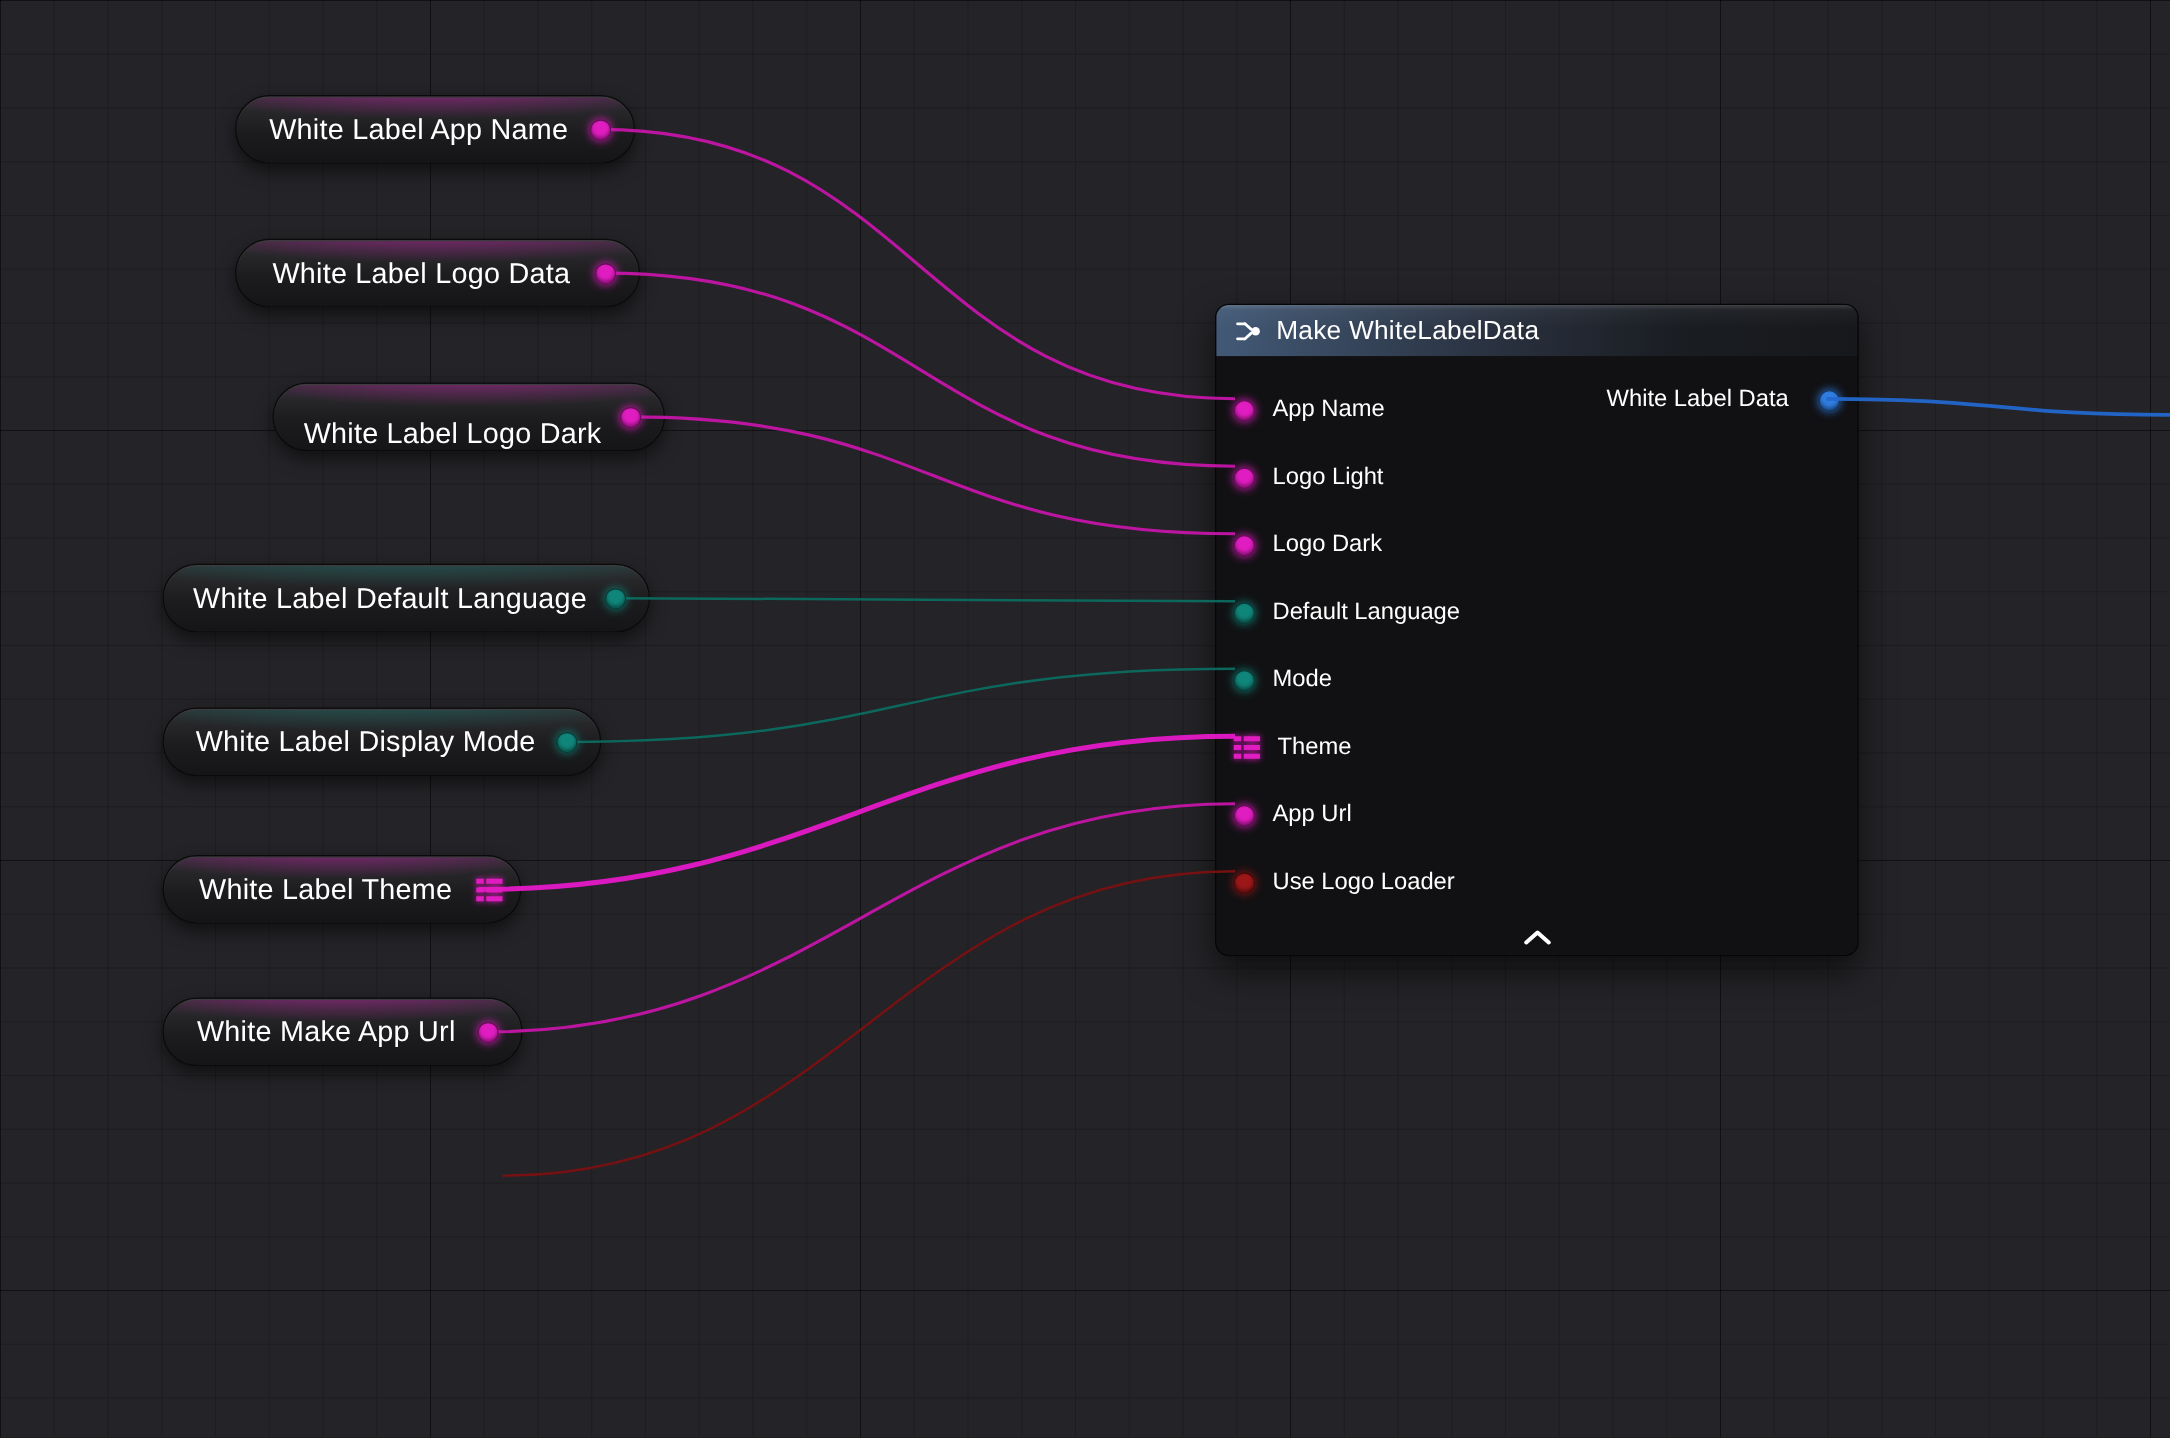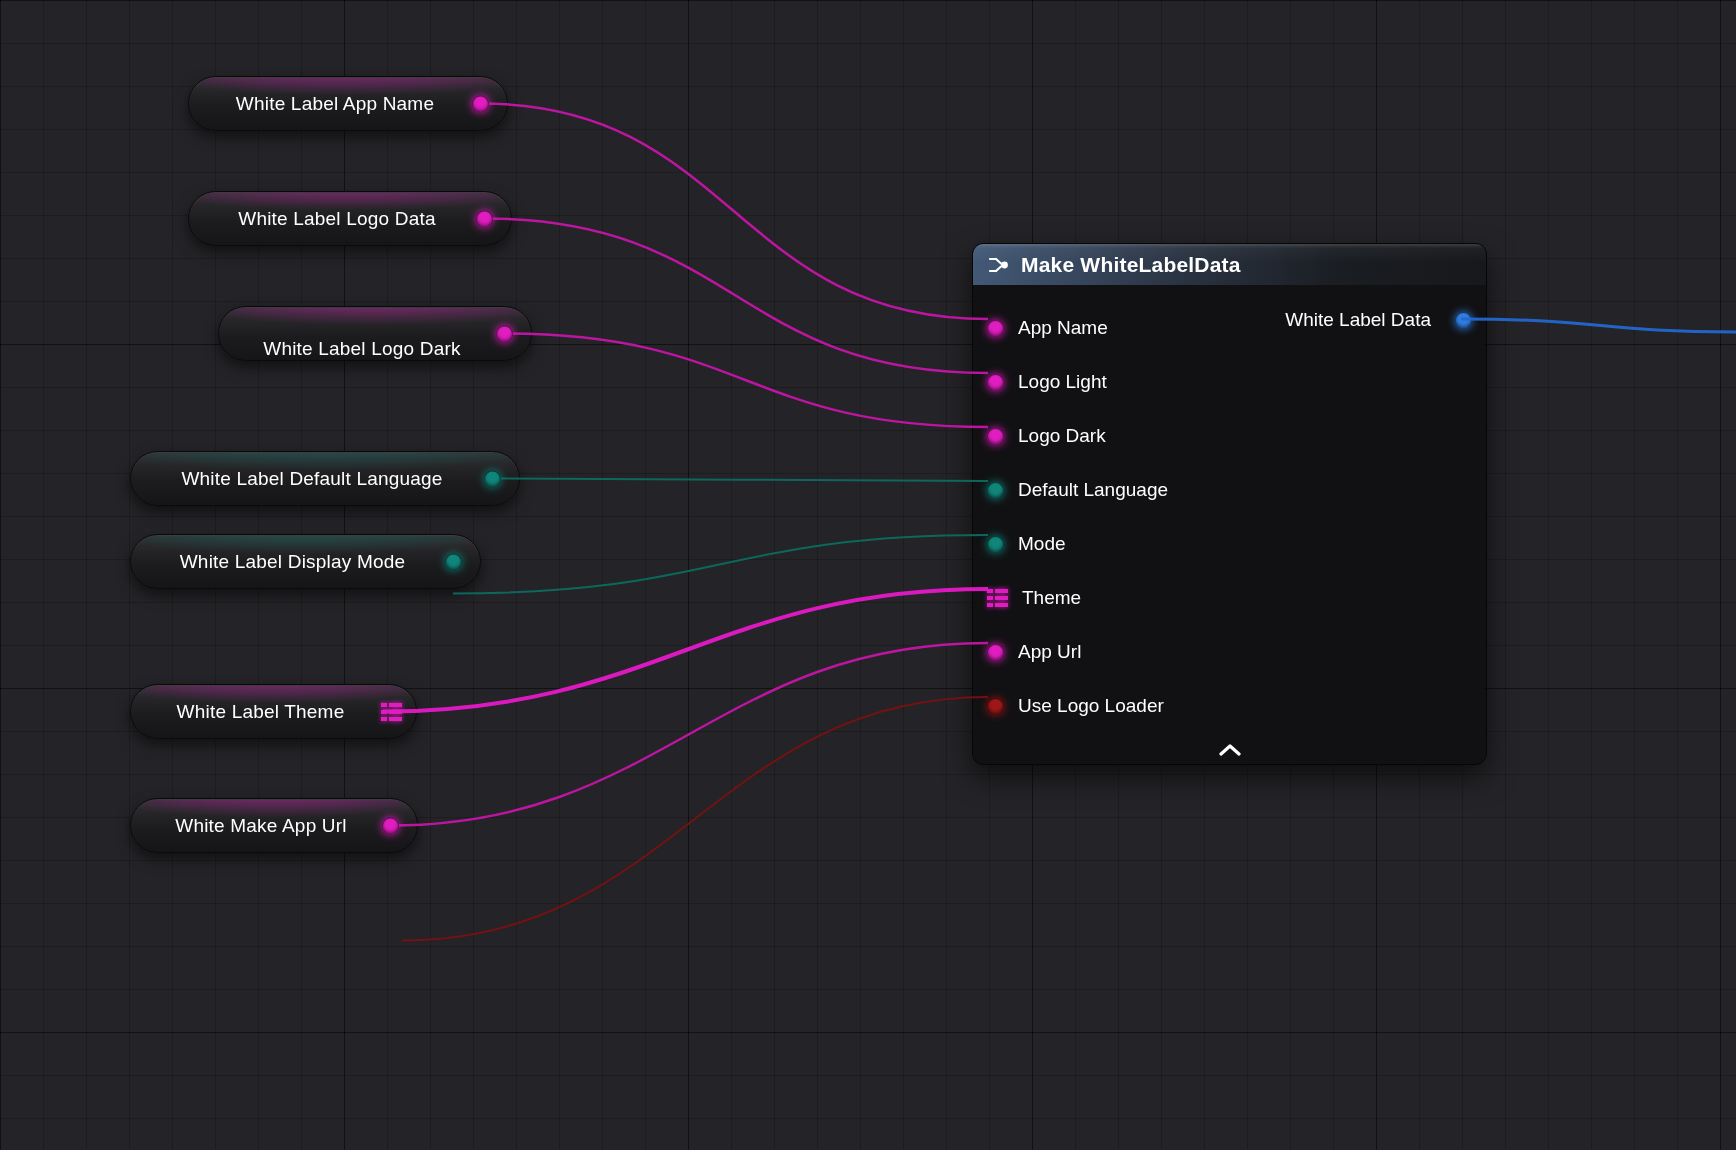--- a/index.html
+++ b/index.html
@@ -18,21 +18,21 @@
   #wires{position:absolute;inset:0;pointer-events:none;}
   #wires path{pointer-events:visibleStroke;}
 
   
   .getter{
     position:absolute;height:55px;border-radius:28px;
     background:linear-gradient(180deg,#2f2f32 0%, #1c1c1e 55%, #151517 100%);
     border:1px solid #0a0a0b;
     box-shadow:0 6px 14px rgba(0,0,0,.55), inset 0 1px 0 rgba(255,255,255,.07);
     display:flex;align-items:center;justify-content:center;
-    color:#fff;font-size:19px;letter-spacing:.2px;
+    color:#fff;font-size:23px;letter-spacing:.2px;
     padding:0 48px 0 22px;box-sizing:border-box;white-space:nowrap;
     cursor:default;
   }
   .getter::before{
     content:"";position:absolute;inset:1px;border-radius:27px;
     background:radial-gradient(120% 95% at 50% -25%, var(--glow) 0%, rgba(0,0,0,0) 62%);
     pointer-events:none;
   }
   .glabel{position:relative;z-index:2;}
 
@@ -59,21 +59,21 @@
     border:1px solid #060607;
     box-shadow:0 12px 28px rgba(0,0,0,.6);
     color:#fff;box-sizing:border-box;
   }
   .make-header{
     height:41px;border-radius:10px 10px 0 0;
     background:
       linear-gradient(180deg, rgba(255,255,255,.16) 0px, rgba(255,255,255,.04) 4px, rgba(255,255,255,0) 45%),
       linear-gradient(90deg,#425976 0%, #2b3443 40%, #1a1d22 72%, #17181b 100%);
     display:flex;align-items:center;gap:10px;padding:0 14px;
-    font-size:21px;font-weight:bold;letter-spacing:.2px;
+    font-size:21px;font-weight:normal;letter-spacing:.2px;
   }
   .make-icon{display:flex;align-items:center;}
   .pins{padding-top:16px;text-align:center;}
   .pin-row{height:54px;display:flex;align-items:center;gap:14px;padding-left:14px;font-size:19px;}
   .out-row{
     position:absolute;top:49px;right:14px;height:54px;
     display:flex;align-items:center;gap:24px;font-size:19px;
   }
   .collapse{
     position:absolute;bottom:4px;left:50%;transform:translateX(-50%);
@@ -94,21 +94,21 @@
         <span class="pin" style="--c: #e01dc0;"></span>
       </div>
       <div class="getter" style="left: 218px; top: 306px; width: 314px; align-items: flex-end; --glow: rgba(224,29,192,.58);">
         <span class="glabel">White Label Logo Dark</span>
         <span class="pin" style="--c: #e01dc0;"></span>
       </div>
       <div class="getter" style="left: 130px; top: 451px; width: 390px; --glow: rgba(16,133,122,.52);">
         <span class="glabel">White Label Default Language</span>
         <span class="pin" style="--c: #10857a;"></span>
       </div>
-      <div class="getter" style="left: 130px; top: 534px; width: 351px; --glow: rgba(16,133,122,.52);">
+      <div class="getter" style="left: 130px; top: 566px; width: 351px; --glow: rgba(16,133,122,.52);">
         <span class="glabel">White Label Display Mode</span>
         <span class="pin" style="--c: #10857a;"></span>
       </div>
       <div class="getter" style="left: 130px; top: 684px; width: 287px; --glow: rgba(224,29,192,.58);">
         <span class="glabel">White Label Theme</span>
         <span class="struct-icon" style="--c: #e01dc0;">
           <i></i>
           <i></i>
           <i></i>
           <i></i>

